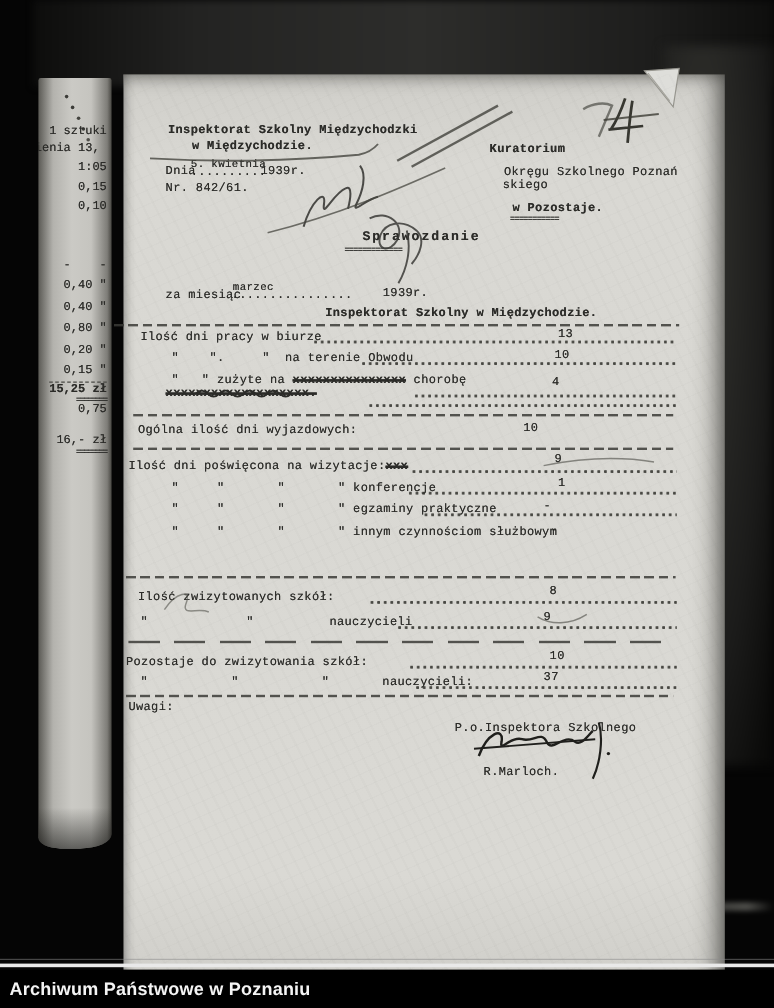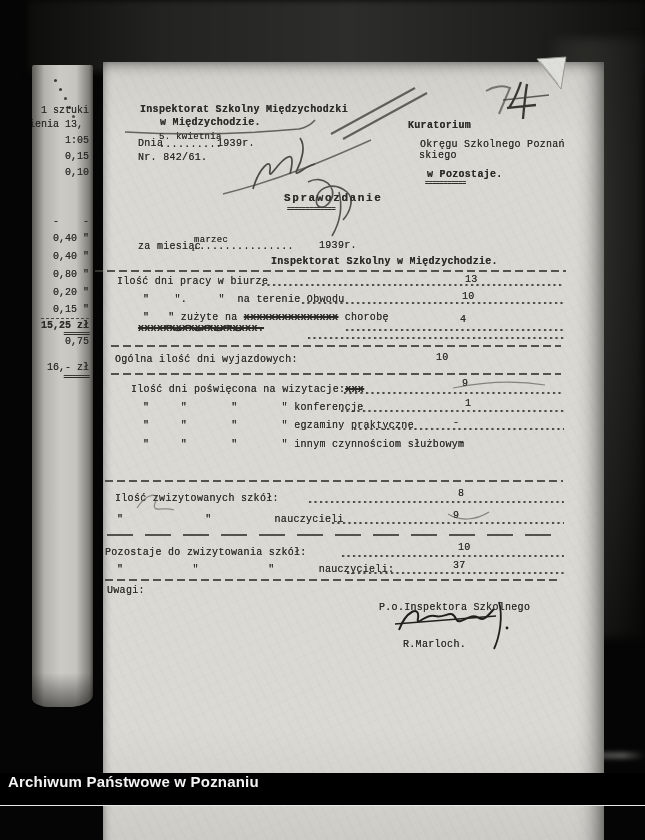--- a/index.html
+++ b/index.html
@@ -47,22 +47,22 @@
   .struck{font-weight:700;text-decoration:line-through;text-decoration-thickness:1.6px;}
   .dots{position:absolute;height:4px;background-image:radial-gradient(circle at 2px 2px,#34342f 1.05px,rgba(0,0,0,0) 1.5px);
         background-size:5.5px 4px;background-repeat:repeat-x;opacity:.88;}
   .sep{position:absolute;height:2px;background:repeating-linear-gradient(90deg,#3a3a36 0 8px,transparent 8px 12px);opacity:.85;}
   .sep.seg{background:repeating-linear-gradient(90deg,#3a3a36 0 26px,transparent 26px 38px);}
   .sep.dbl{box-shadow:0 3px 0 -1px rgba(58,58,54,.45);}
   .pencil{position:absolute;left:0;top:0;overflow:visible;}
   
   .footer-grayline{position:absolute;left:0;top:799px;width:645px;height:1px;background:#8a8a8a;opacity:.5;}
   .footer-whiteline{position:absolute;left:0;top:803px;width:645px;height:3px;background:#e9e9e9;}
-  .footer-bar{position:absolute;left:0;top:773px;width:645px;height:32px;background:#000;
-        display:flex;}
+  .footer-bar{position:absolute;left:0;top:808px;width:645px;height:32px;background:#000;
+        display:flex;align-items:center;}
   .footer-bar span{font-family:"Liberation Sans","DejaVu Sans",sans-serif;font-weight:700;
         font-size:15px;color:#f4f4f4;margin-left:8px;letter-spacing:.2px;}
 </style>
 </head>
 <body>
 
 <div class="scene">
   <div class="bg-top"></div>
   <div class="bg-right"></div>
   <div class="bg-streak"></div>
@@ -97,21 +97,21 @@
     <div class="tw" style="left:56px;top:77px">..........</div>
     <div class="tw" style="left:114px;top:76px">1939r.</div>
     <div class="tw" style="left:35px;top:90px">Nr. 842/61.</div>
 
     <div class="tw b" style="left:305px;top:58px">Kuratorium</div>
     <div class="tw" style="left:317px;top:77px">Okręgu Szkolnego Poznań</div>
     <div class="tw" style="left:316px;top:88px">skiego</div>
     <div class="tw b" style="left:324px;top:107px">w Pozostaje.</div>
     <div class="tw eq" style="left:322px;top:117px">===========</div>
 
-    <div class="tw title" style="left:181px;top:130px">Sprawozdanie</div>
+    <div class="tw title" style="left:199px;top:130px">Sprawozdanie</div>
     <div class="tw eq" style="left:184px;top:143px">=============</div>
 
     <div class="tw" style="left:35px;top:179px">za miesiąc</div>
     <div class="tw small" style="left:91px;top:173px">marzec</div>
     <div class="tw" style="left:90px;top:179px">................</div>
     <div class="tw" style="left:216px;top:178px">1939r.</div>
     <div class="tw b" style="left:168px;top:194px">Inspektorat Szkolny w Międzychodzie.</div>
 
     <div class="sep dbl" style="left:-8px;top:208px;width:471px"></div>
     <div class="sep" style="left:8px;top:283px;width:450px"></div>
@@ -130,21 +130,21 @@
 
     <div class="tw" style="left:40px;top:250px"><span>"   " zużyte na </span><span class="struck">xxxxxxxxxxxxxxx</span><span> chorobę</span></div>
     <div class="tw struck" style="left:35px;top:261px">xxxxxxxxxxxxxxxxxxx.</div>
     <div class="tw" style="left:357px;top:252px">4</div>
     <div class="dots" style="left:242px;top:266px;width:219px"></div>
     <div class="dots" style="left:204px;top:274px;width:257px"></div>
 
     <div class="tw" style="left:12px;top:292px">Ogólna ilość dni wyjazdowych:</div>
     <div class="tw" style="left:333px;top:290px">10</div>
 
-    <div class="tw" style="left:28px;top:322px"><span>Ilość dni poświęcona na wizytacje:</span><span class="struck">xxx</span></div>
+    <div class="tw" style="left:4px;top:322px"><span>Ilość dni poświęcona na wizytacje:</span><span class="struck">xxx</span></div>
     <div class="dots" style="left:240px;top:329px;width:221px"></div>
     <div class="tw" style="left:359px;top:316px">9</div>
 
     <div class="tw" style="left:40px;top:340px">"     "       "       " konferencje</div>
     <div class="dots" style="left:237px;top:347px;width:224px"></div>
     <div class="tw" style="left:362px;top:336px">1</div>
 
     <div class="tw" style="left:40px;top:358px">"     "       "       " egzaminy praktyczne</div>
     <div class="dots" style="left:250px;top:365px;width:211px"></div>
     <div class="tw" style="left:350px;top:355px">-</div>

